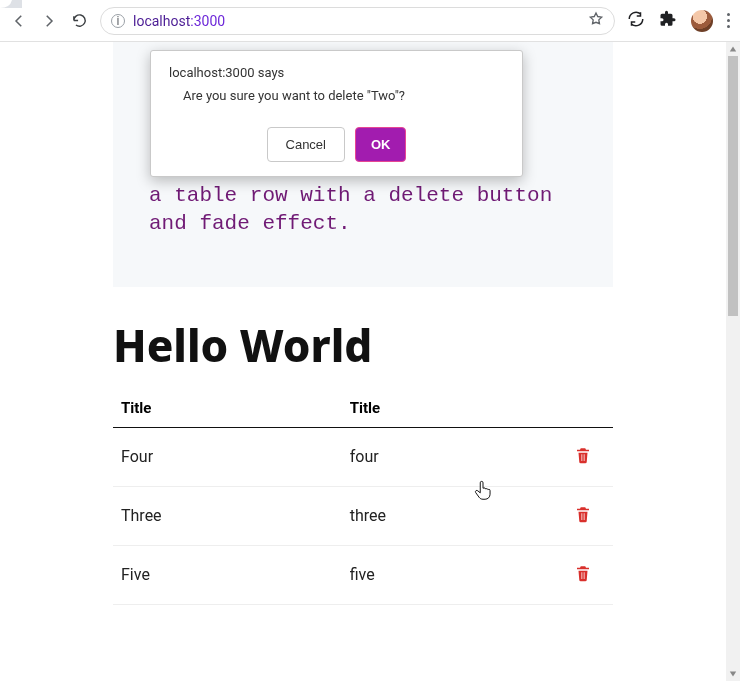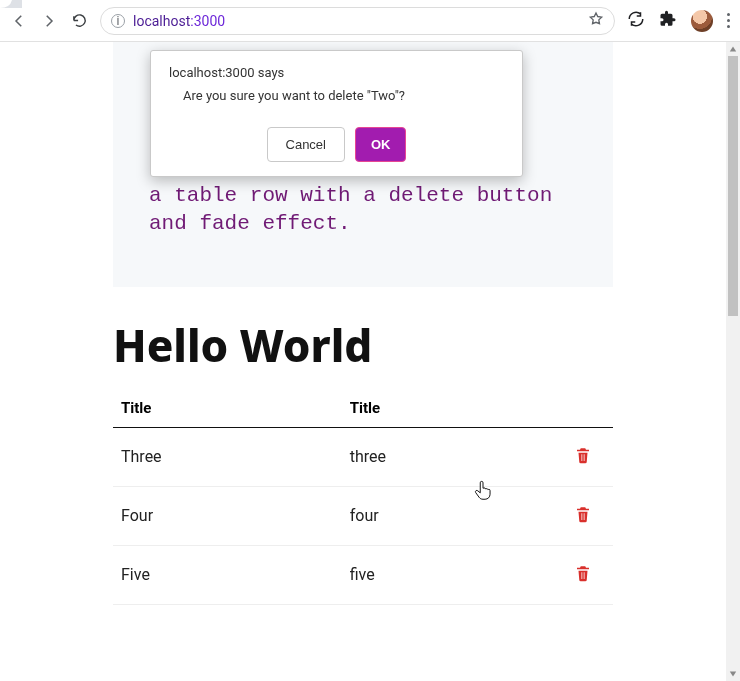--- a/index.html
+++ b/index.html
@@ -124,31 +124,31 @@
       <table class="data">
         <thead>
           <tr>
             <th>Title</th>
             <th>Title</th>
             <th></th>
           </tr>
         </thead>
         <tbody id="table-body">
             <tr>
-              <td>Three</td>
-              <td>three</td>
+              <td>Four</td>
+              <td>four</td>
               <td class="action"><span class="trash">
                   <svg viewBox="0 0 24 24" fill="#d9302c">
                     <path d="M9 3h6l1 2h4v2H4V5h4l1-2zm-3 6h12l-1 12a2 2 0 0 1-2 2H9a2 2 0 0 1-2-2L6 9zm4 2v9h1v-9h-1zm3 0v9h1v-9h-1z"></path>
                   </svg>
                 </span></td>
             </tr>
             <tr>
-              <td>Four</td>
-              <td>four</td>
+              <td>Three</td>
+              <td>three</td>
               <td class="action"><span class="trash">
                   <svg viewBox="0 0 24 24" fill="#d9302c">
                     <path d="M9 3h6l1 2h4v2H4V5h4l1-2zm-3 6h12l-1 12a2 2 0 0 1-2 2H9a2 2 0 0 1-2-2L6 9zm4 2v9h1v-9h-1zm3 0v9h1v-9h-1z"></path>
                   </svg>
                 </span></td>
             </tr>
             <tr>
               <td>Five</td>
               <td>five</td>
               <td class="action"><span class="trash">

